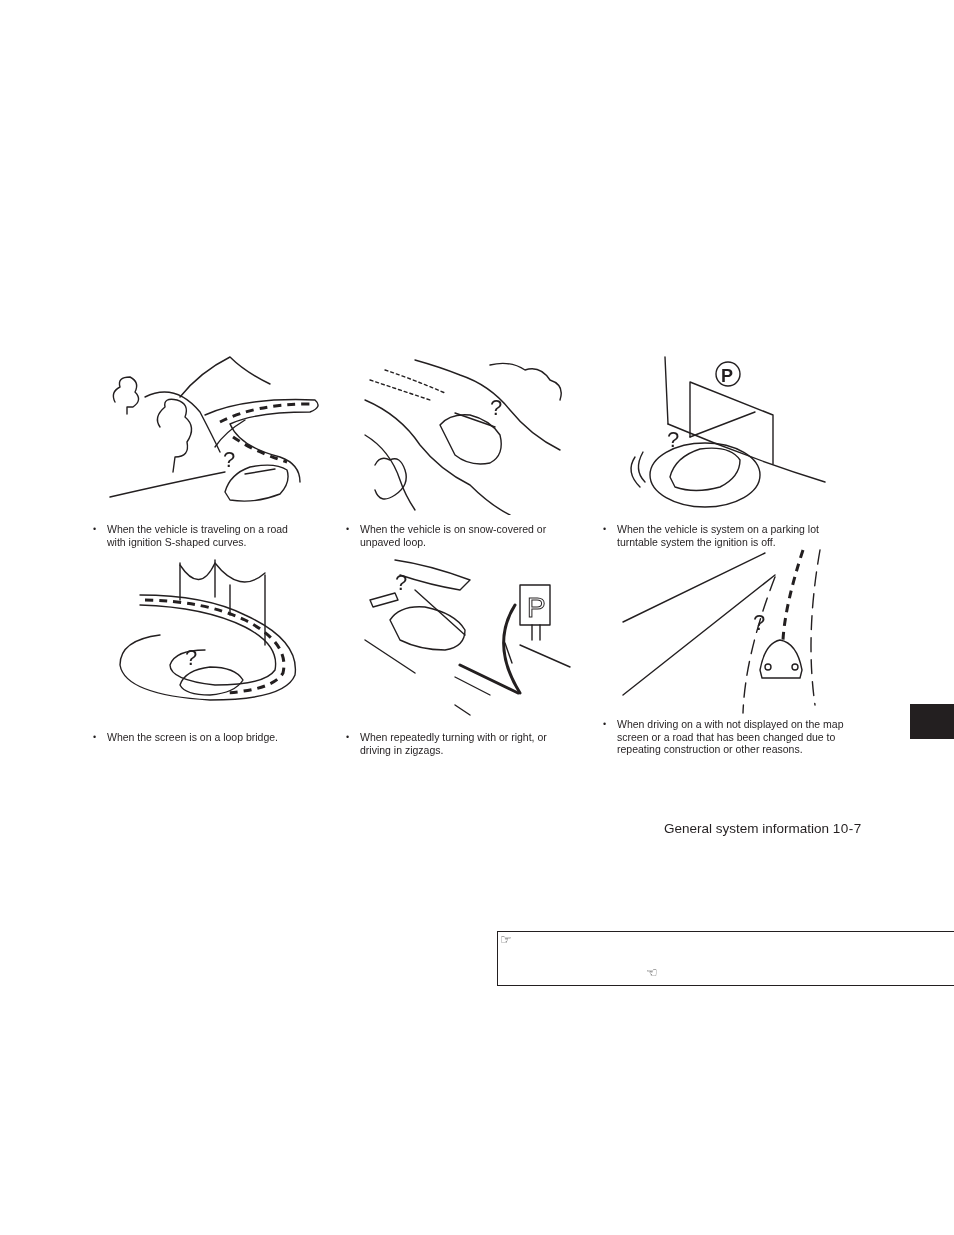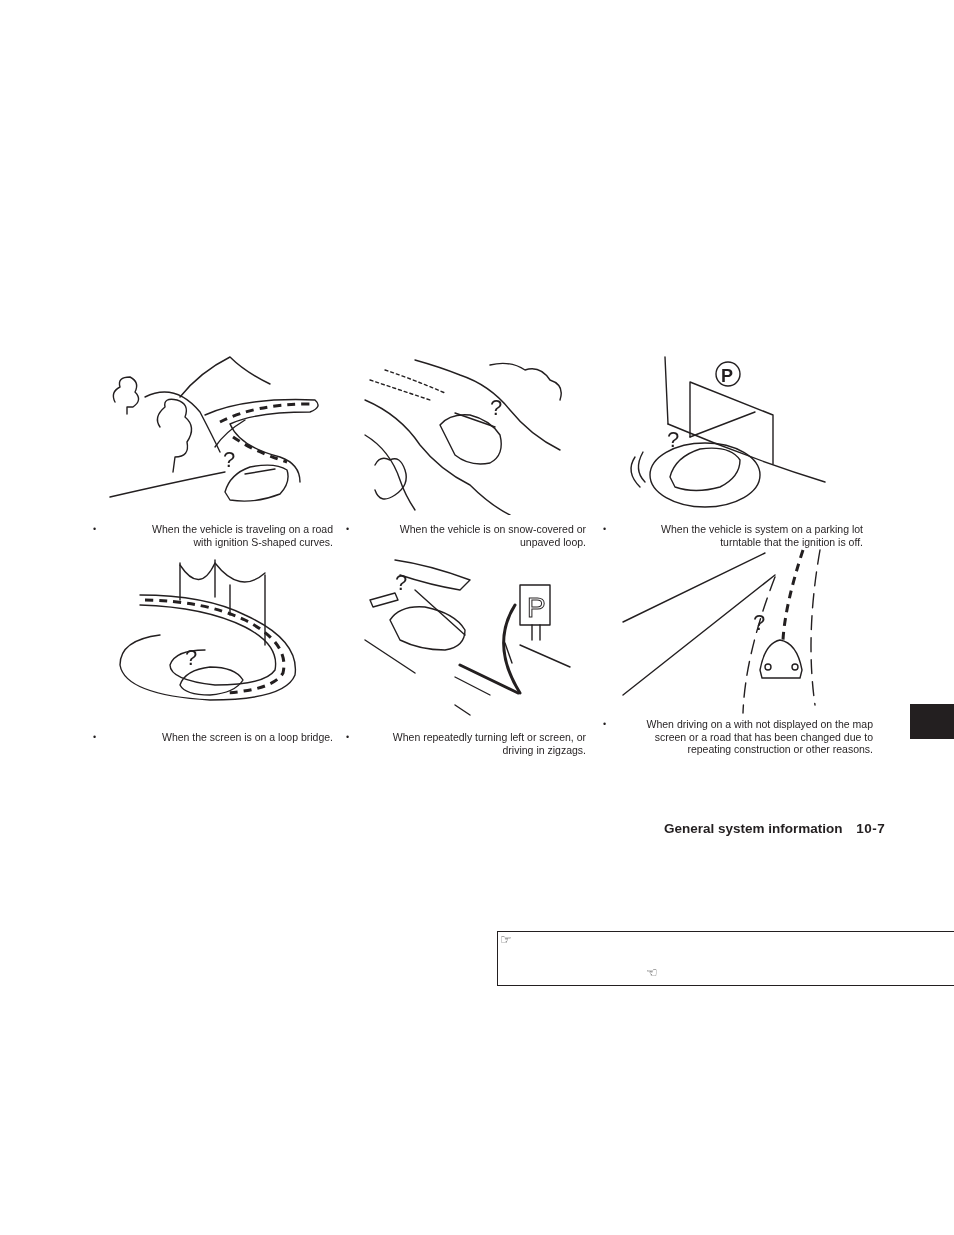--- a/index.html
+++ b/index.html
@@ -2,25 +2,25 @@
 <html><head>
 <meta charset="utf-8">
 <style>
   html, body { margin: 0; padding: 0; background: #ffffff; }
   body { width: 954px; height: 1235px; position: relative; overflow: hidden;
          font-family: "Liberation Sans", sans-serif; color: #231f20; }
   .fig { position: absolute; }
   .fig svg { display: block; }
   .caption { position: absolute; font-size: 10.5px; line-height: 12.5px; color: #231f20; }
   .caption .bullet { position: absolute; left: 0; top: 0; font-size: 9px; }
-  .caption .text { display: block; padding-left: 14px; text-align: right; }
+  .caption .text { display: block; padding-left: 14px; }
   .tab-marker { position: absolute; left: 910px; top: 704px; width: 44px; height: 35px; background: #231f20; }
   .footer { position: absolute; top: 821px; left: 664px; font-size: 13.5px; white-space: nowrap; }
-  .footer .section { font-weight: bold; }
-  .footer .page { margin-left: 10px; font-weight: bold; letter-spacing: 0.5px; }
+  .footer .section { font-weight: normal; }
+  .footer .page { font-weight: normal; letter-spacing: 0.5px; }
   .ref-box { position: absolute; left: 497px; top: 931px; width: 470px; height: 53px;
              border: 1.3px solid #231f20; border-right: none; }
   .ref-icon { position: absolute; font-size: 13px; line-height: 13px; color: #555; }
   svg .ln { fill: none; stroke: #231f20; stroke-width: 1.4; stroke-linecap: round; stroke-linejoin: round; }
   svg .thick { fill: none; stroke: #231f20; stroke-width: 3; stroke-linecap: round; }
   svg .dash { fill: none; stroke: #231f20; stroke-width: 3; stroke-dasharray: 8 6; }
   svg .q { font-family: "Liberation Sans", sans-serif; font-size: 22px; fill: #231f20; }
 </style>
 </head>
 <body>
@@ -79,21 +79,21 @@
     <text x="106" y="30" font-family="Liberation Sans, sans-serif" font-size="18" font-weight="bold" fill="#231f20">P</text>
     <text class="q" x="52" y="95">?</text>
     <ellipse class="ln" cx="90" cy="123" rx="55" ry="32"></ellipse>
     <path class="ln" d="M55 125 Q60 105 85 97 Q115 93 125 108 Q125 125 105 135 Q80 142 60 135 Z"></path>
     <path class="ln" d="M20 105 Q10 120 25 135 M28 100 Q18 118 30 130"></path>
   </svg>
 </div>
 <div class="caption" style="left:603px; top:523px; width:260px;">
   <span class="bullet">•</span>
   <span class="text">When the vehicle is system on a parking lot</span>
-  <span class="text">turntable that the ignition is off.</span>
+  <span class="text">turntable system the ignition is off.</span>
 </div>
 
 <div class="fig" style="left:115px; top:555px;">
   <svg width="200" height="150" viewBox="0 0 200 150">
     <path class="ln" d="M65 8 L65 45 M100 5 L100 42 M115 30 L115 60 M150 20 L150 90"></path>
     <path class="ln" d="M65 10 Q85 40 100 8 Q125 40 150 18"></path>
     <path class="ln" d="M25 40 Q90 40 130 60 Q185 85 180 120 Q170 145 95 145 Q10 140 5 110 Q5 85 45 80"></path>
     <path class="ln" d="M25 50 Q90 52 130 72 Q165 90 160 115 Q150 130 100 130 Q55 125 55 110 Q60 95 90 95"></path>
     <path class="dash" d="M30 45 Q90 46 130 65 Q175 88 168 118 Q158 135 110 138"></path>
     <text class="q" x="70" y="110">?</text>
@@ -119,21 +119,21 @@
     <path class="thick" d="M100 110 L158 138"></path>
     <path class="ln" d="M145 88 L152 108"></path>
     <path class="ln" d="M95 122 L130 140"></path>
     <rect class="ln" x="160" y="30" width="30" height="40"></rect>
     <text x="167" y="62" font-family="Liberation Sans, sans-serif" font-size="28" fill="none" stroke="#231f20" stroke-width="1">P</text>
     <path class="ln" d="M172 70 L172 85 M180 70 L180 85"></path>
   </svg>
 </div>
 <div class="caption" style="left:346px; top:731px; width:240px;">
   <span class="bullet">•</span>
-  <span class="text">When repeatedly turning left or screen, or</span>
+  <span class="text">When repeatedly turning with or right, or</span>
   <span class="text">driving in zigzags.</span>
 </div>
 
 <div class="fig" style="left:615px; top:545px;">
   <svg width="220" height="170" viewBox="0 0 220 170">
     <path class="ln" d="M8 77 L150 8"></path>
     <path class="ln" d="M8 150 L160 30"></path>
     <path class="ln" d="M160 32 Q130 110 128 168" stroke-dasharray="14 8"></path>
     <path class="dash" d="M188 5 Q170 60 168 95"></path>
     <path class="ln" d="M205 5 Q190 90 200 160" stroke-dasharray="14 8"></path>

